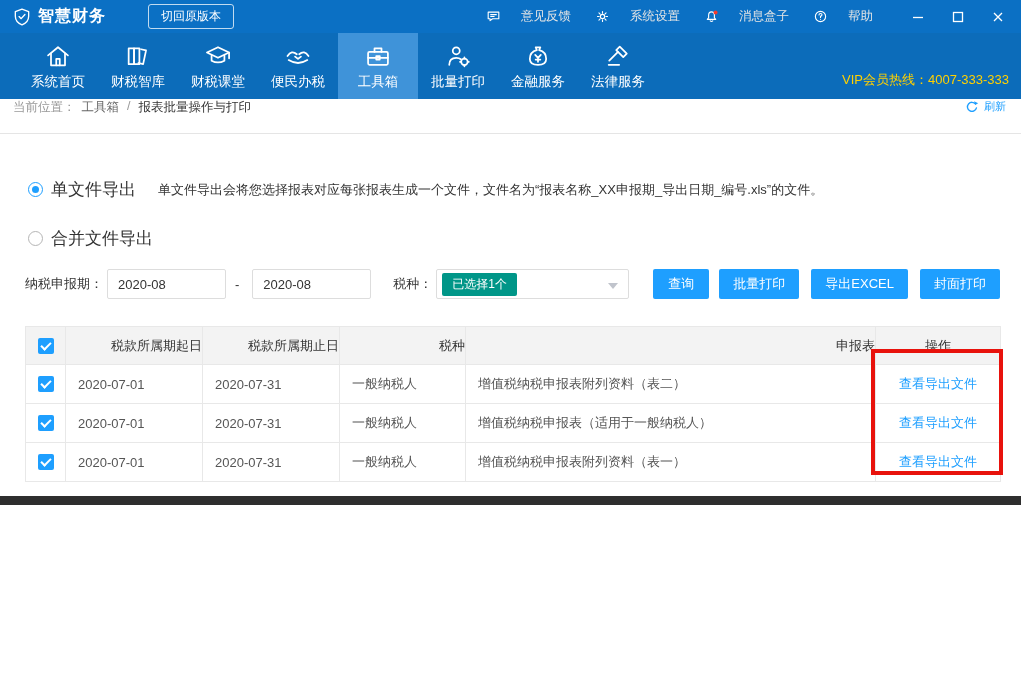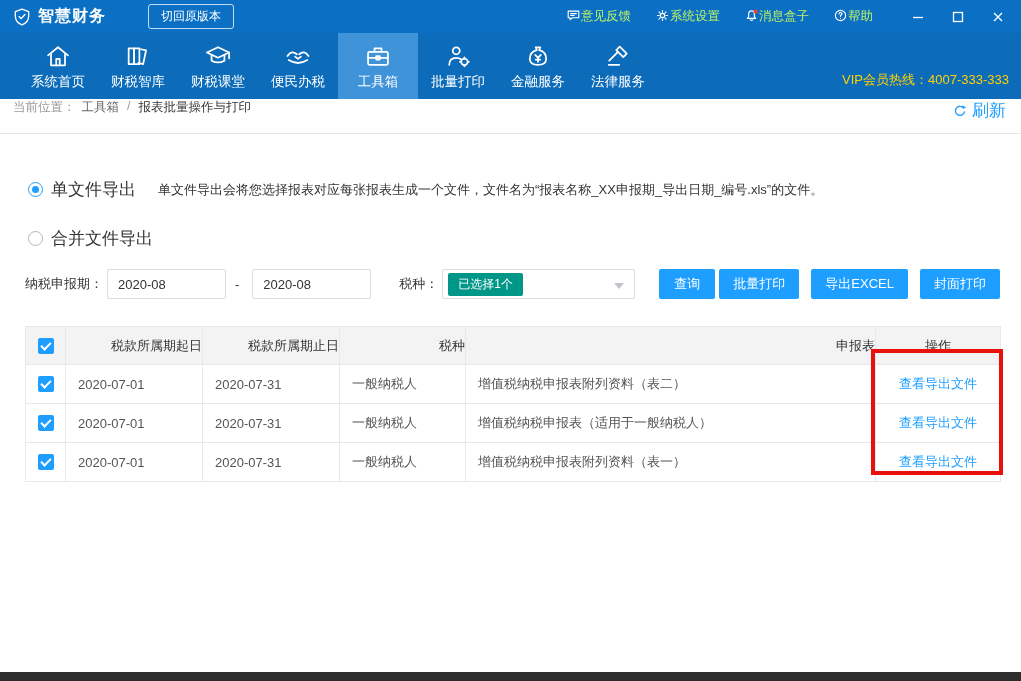--- a/index.html
+++ b/index.html
@@ -1,66 +1,66 @@
 <!DOCTYPE html>
 <html><head>
 <meta charset="utf-8">
 <style>
   * { box-sizing: border-box; margin: 0; padding: 0; }
   html,body { width:1021px; height:681px; }
   body { font-family: "Liberation Sans", "DejaVu Sans", sans-serif; background:#fff; }
-  .app { position:relative; width:1021px; height:681px; overflow:hidden; background:#fff; }
+  .app { position:relative; width:1021px; height:505px; overflow:hidden; background:#fff; }
 
   
   .topbar { height:33px; background:#0b70c4; display:flex; align-items:center; padding:0 12px; color:#fff; }
   .logo { display:flex; align-items:center; gap:6px; }
   .logo-text { font-size:16px; font-weight:bold; letter-spacing:1px; }
   .switch-btn { margin-left:42px; background:transparent; border:1px solid rgba(255,255,255,.75); color:#fff;
     font-size:12px; padding:3px 12px; border-radius:3px; cursor:pointer; font-family:inherit; }
   .topbar-right { margin-left:auto; display:flex; align-items:center; gap:24px; }
-  .top-item { display:flex; align-items:flex-start; gap:0; font-size:12.5px; color:#bef264; cursor:pointer; white-space:nowrap; }
+  .top-item { display:flex; align-items:center; gap:20px; font-size:12.5px; color:#e5e5e5; cursor:pointer; white-space:nowrap; }
   .win-controls { display:flex; align-items:center; gap:26px; margin-left:14px; margin-right:4px; }
   .win-btn { width:14px; height:14px; display:flex; align-items:center; justify-content:center; cursor:pointer; }
 
   
   .nav { height:66px; background:#0c6cba; display:flex; align-items:stretch; padding-left:18px; position:relative; }
   .nav-item { width:80px; display:flex; flex-direction:column; align-items:center; justify-content:center;
     color:#fff; cursor:pointer; gap:3px; }
   .nav-item.active { background:#3f93d9; }
   .nav-label { font-size:13.5px; white-space:nowrap; }
   .vip { position:absolute; right:12px; bottom:10px; color:#ffd000; font-size:13px; }
 
   
   .breadcrumb-bar { height:35px; background:#fff; border-bottom:1px solid #e5e5e5; display:flex; align-items:flex-start;
     padding:0 15px 0 13px; font-size:12.5px; }
   .bc-prefix { color:#999; }
   .bc-parent { color:#666; margin-left:6px; cursor:pointer; }
   .bc-sep { color:#999; margin:0 8px; }
   .bc-current { color:#333; }
-  .refresh { margin-left:auto; display:flex; align-items:center; gap:5px; color:#1E9FFF; cursor:pointer; font-size:17px; }
+  .refresh { margin-left:auto; display:flex; align-items:center; gap:5px; color:#1E9FFF; cursor:pointer; font-size:11px; }
 
   
   .content { padding:0 21px 0 25px; position:relative; }
   .option-row { display:flex; align-items:center; margin-left:3px; }
   .option-row.first { margin-top:44px; }
   .option-row.second { margin-top:26px; }
   .radio { width:15px; height:15px; border-radius:50%; border:1px solid #b5b5b5; background:#fff; position:relative;
     flex:0 0 auto; cursor:pointer; }
   .radio.checked { border-color:#1E9FFF; }
   .radio.checked::after { content:''; position:absolute; left:3px; top:3px; width:7px; height:7px; border-radius:50%;
     background:#1E9FFF; }
   .option-label { font-size:17px; color:#333; margin-left:8px; cursor:pointer; white-space:nowrap; }
   .option-desc { font-size:13px; color:#333; margin-left:22px; white-space:nowrap; }
 
   .filter-row { display:flex; align-items:center; margin-top:18px; height:32px; }
   .flabel { font-size:13px; color:#333; white-space:nowrap; }
   .f-input { width:119px; height:30px; border:1px solid #ddd; border-radius:2px; padding:0 10px; font-size:13px;
     color:#333; margin-left:4px; font-family:inherit; outline:none; }
   .dash { color:#333; margin:0 9px; font-size:13px; }
-  .tax-label { margin-left:28px; }
+  .tax-label { margin-left:22px; }
   .select { width:193px; height:30px; border:1px solid #ddd; border-radius:2px; margin-left:4px; position:relative;
     display:flex; align-items:center; padding-left:5px; cursor:pointer; background:#fff; }
   .tag { background:#009688; color:#fff; font-size:12px; padding:3px 10px; border-radius:2px; white-space:nowrap; }
   .caret { position:absolute; right:10px; top:13px; width:0; height:0; border-left:5px solid transparent;
     border-right:5px solid transparent; border-top:6px solid #c0c4cc; }
   .btn { background:#1E9FFF; color:#fff; border:none; border-radius:2px; height:30px; padding:0 14px; font-size:13px;
     cursor:pointer; white-space:nowrap; font-family:inherit; }
   .btn.query { margin-left:24px; padding:0 15px; }
   .f-spacer { flex:1; }
   .right-btns { display:flex; gap:12px; }

